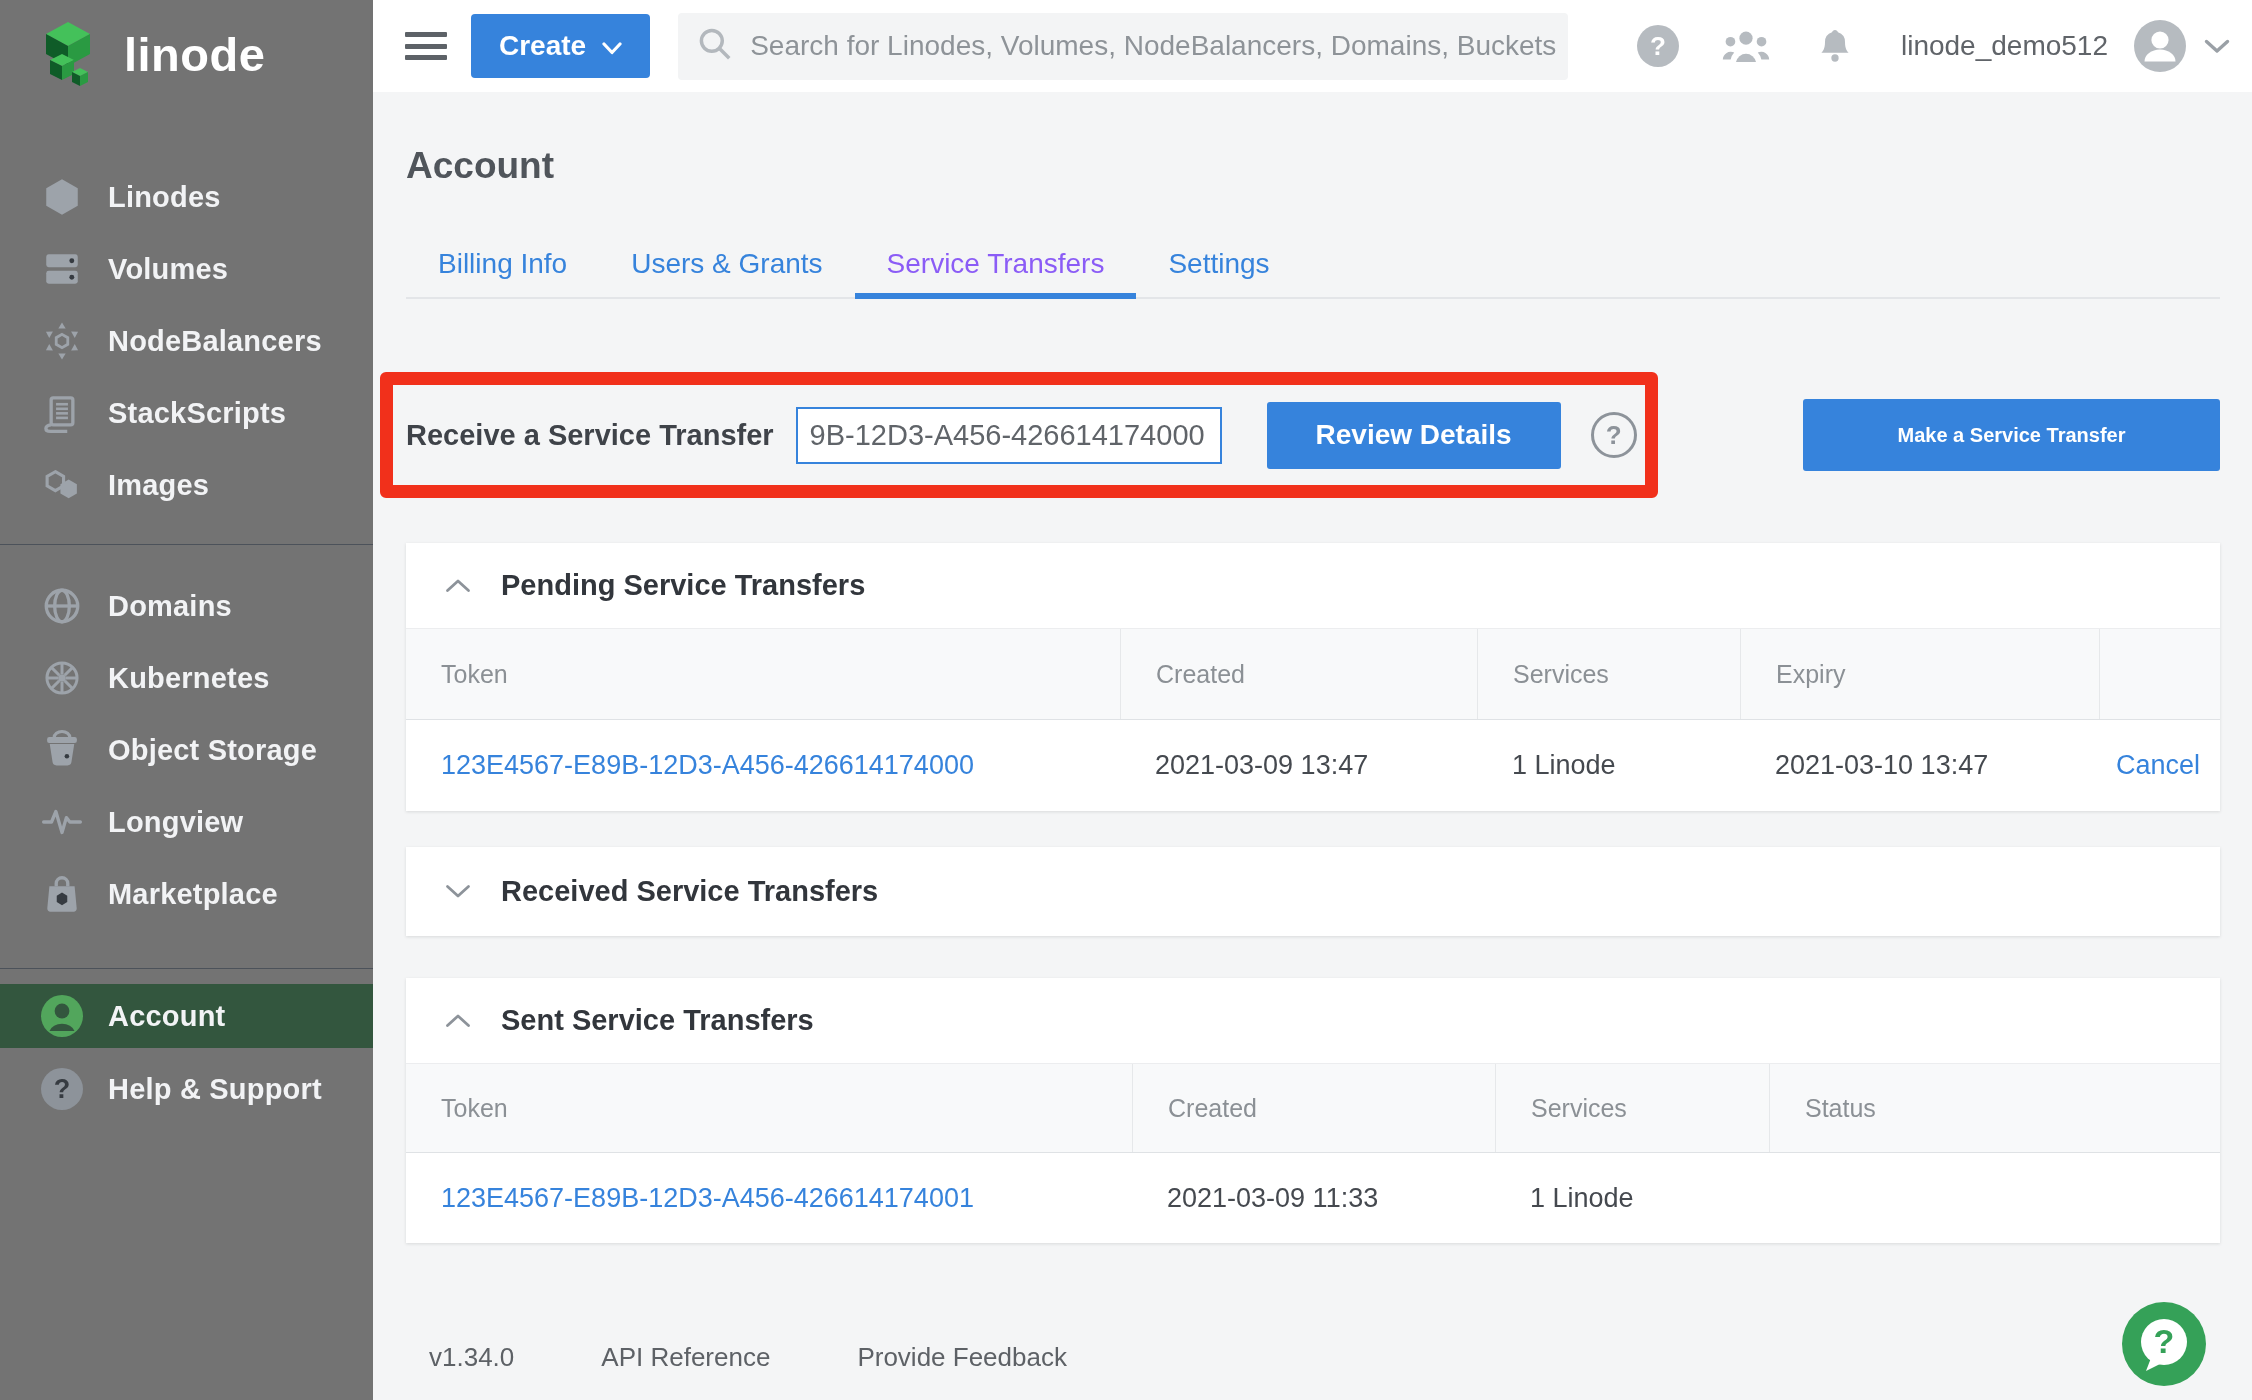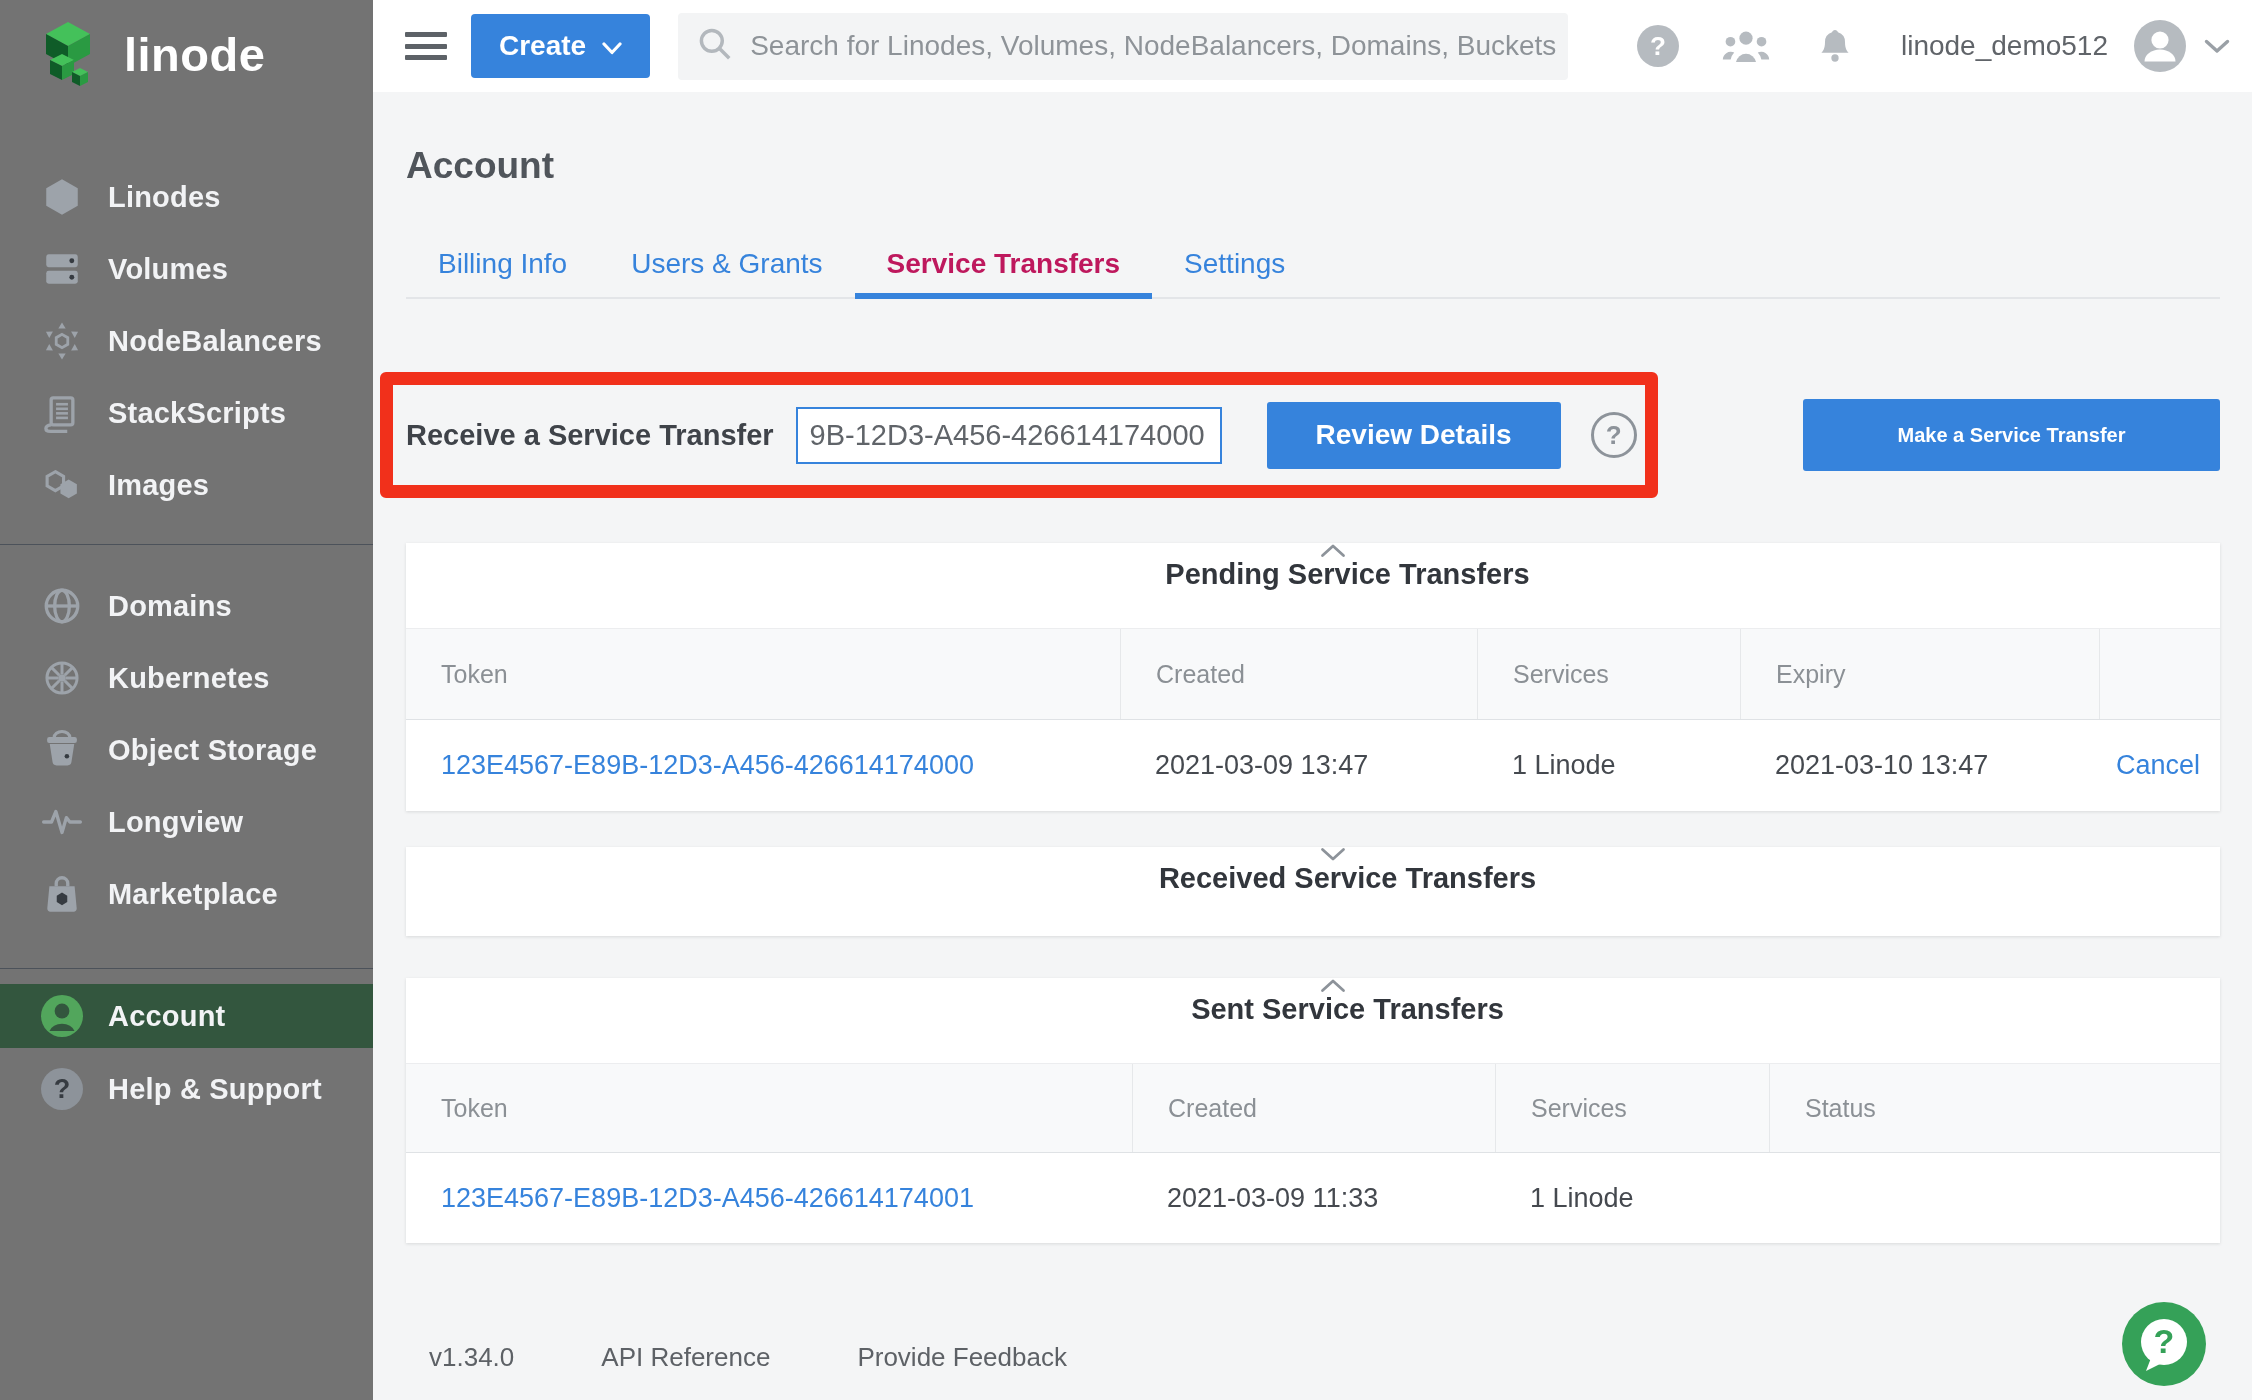--- a/index.html
+++ b/index.html
@@ -51,40 +51,40 @@
   .avatar { margin-left:26px; width:52px; height:52px; flex:none; cursor:pointer; }
   .user-caret { margin-left:18px; cursor:pointer; display:flex; }
 
   
   .content { position:absolute; left:373px; top:92px; right:0; bottom:0; padding:0 32px 0 33px; z-index:1; }
   .page-title { margin-top:53px; font-size:37px; line-height:42px; font-weight:bold; color:#50555b; }
 
   .tabs { display:flex; margin-top:61px; border-bottom:2px solid #e3e5e8; }
   .tab { position:relative; padding:0 32px 18px; font-size:28px; line-height:31px; color:#3683dc;
          cursor:pointer; white-space:nowrap; }
-  .tab.active { color:#be185d; font-weight:bold; }
+  .tab.active { color:#8b5cf6; font-weight:normal; }
   .tab.active::after { content:""; position:absolute; left:0; right:0; bottom:-2px; height:6px; background:#3683dc; }
 
   .receive-row { margin-top:101px; display:flex; align-items:center; height:70px; }
   .receive-label { font-size:29px; font-weight:bold; color:#3f4349; margin-right:22px; white-space:nowrap; }
   .token-input { width:426px; height:57px; border:2px solid #3683dc; background:#fff; border-radius:0;
                  font-size:29px; color:#606469; padding:0 12px; font-family:inherit; outline:none; }
   .review-btn { margin-left:45px; width:294px; height:67px; background:#3683dc; border:none; border-radius:3px;
                 color:#fff; font-size:28px; font-weight:bold; font-family:inherit; cursor:pointer; }
   .tooltip-icon { margin-left:30px; width:46px; height:46px; border:3px solid #8d939a; border-radius:50%;
                   display:flex; align-items:center; justify-content:center;
                   font-size:26px; font-weight:bold; color:#8d939a; cursor:pointer; flex:none; }
   .make-btn { margin-left:auto; width:417px; height:72px; background:#3683dc; border:none; border-radius:3px;
               color:#fff; font-size:20px; font-weight:bold; font-family:inherit; cursor:pointer; }
 
   .card { background:#fff; box-shadow:0 1px 3px rgba(50,54,60,0.14); }
   .card.pending { margin-top:73px; }
   .card.received { margin-top:36px; }
   .card.sent { margin-top:42px; }
-  .card-head { height:85px; display:flex; align-items:center; padding-left:39px; cursor:pointer;flex-direction:column; }
+  .card-head { height:85px; display:flex; align-items:center; padding-left:39px; cursor:pointer; }
   .card.received .card-head { height:89px; }
   .chevron { display:flex; width:26px; justify-content:center; }
   .card-title { margin-left:30px; font-size:29px; font-weight:bold; color:#32363c; }
 
   .thead { display:grid; height:92px; background:#f8f9fa; border-top:1px solid #ecedef; border-bottom:1px solid #dfe2e5; }
   .card.sent .thead { height:90px; }
   .th { display:flex; align-items:center; padding-left:35px; font-size:25px; color:#8b9095; border-left:1px solid #e6e8ea; }
   .th:first-child { border-left:none; }
   .trow { display:grid; align-items:center; height:91px; }
   .card.sent .trow { height:90px; }

